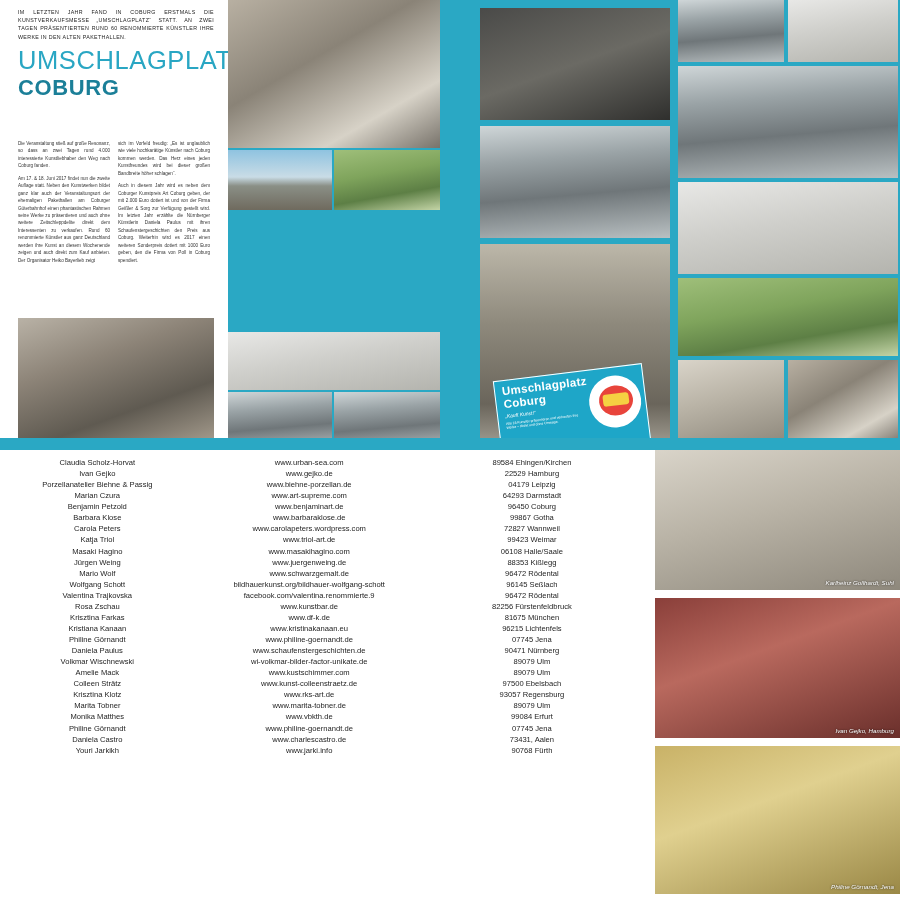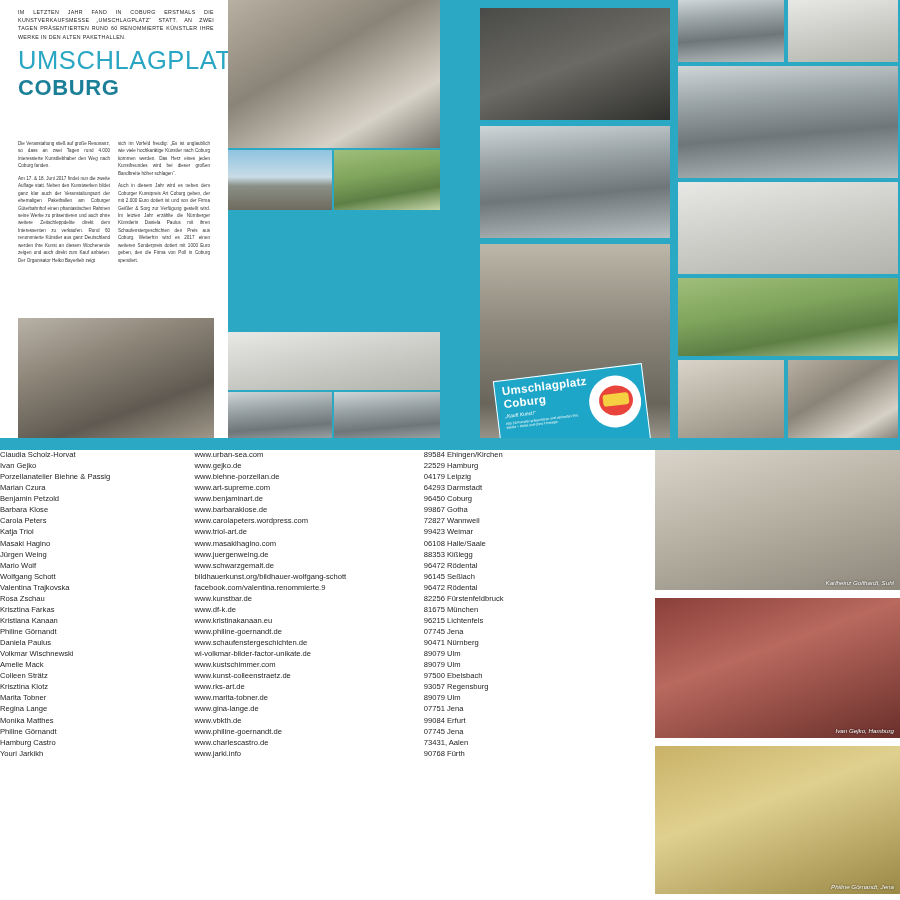--- a/index.html
+++ b/index.html
@@ -26,21 +26,21 @@
   .bodycol{position:absolute;font-size:4.6px;line-height:1.62;color:#333;text-align:justify;}
   #body1{left:18px;top:140px;width:92px;}
   #body2{left:118px;top:140px;width:92px;}
   #body1 p,#body2 p{margin:0 0 5px 0;}
   
   .ph{position:absolute;background-size:cover;background-position:center;overflow:hidden;}
   
   #lower{position:absolute;left:0;top:450px;width:900px;height:450px;background:#ffffff;}
   #listbg{position:absolute;left:0;top:0;width:640px;height:450px;background:#ffffff;}
   #listing{position:absolute;left:0;top:0;width:640px;height:450px;}
-  table.lst{border-collapse:collapse;width:640px;margin-top:0;}
+  table.lst{border-collapse:collapse;width:640px;margin-top:8px;text-align:center;}
   table.lst td{
     font-size:7.6px;line-height:1.34;color:#1d1d1d;padding:0 0 0.9px 0;
     white-space:nowrap;vertical-align:top;
   }
   td.c1{width:180px;padding-left:48px;}
   td.c2{width:212px;}
   td.c3{width:200px;}
   
   #artcol{position:absolute;left:655px;top:0;width:245px;height:450px;}
   .artbox{position:absolute;left:0;width:245px;overflow:hidden;}
@@ -247,36 +247,31 @@
             <td class="c1">Krisztina Klotz</td>
             <td class="c2">www.rks-art.de</td>
             <td class="c3">93057 Regensburg</td>
           </tr>
           <tr>
             <td class="c1">Marita Tobner</td>
             <td class="c2">www.marita-tobner.de</td>
             <td class="c3">89079 Ulm</td>
           </tr>
           <tr>
-            <td class="c1">Regina Lange</td>
-            <td class="c2">www.gina-lange.de</td>
-            <td class="c3">07751 Jena</td>
-          </tr>
-          <tr>
             <td class="c1">Monika Matthes</td>
             <td class="c2">www.vbkth.de</td>
             <td class="c3">99084 Erfurt</td>
           </tr>
           <tr>
             <td class="c1">Philine Görnandt</td>
             <td class="c2">www.philine-goernandt.de</td>
             <td class="c3">07745 Jena</td>
           </tr>
           <tr>
-            <td class="c1">Hamburg Castro</td>
+            <td class="c1">Daniela Castro</td>
             <td class="c2">www.charlescastro.de</td>
             <td class="c3">73431, Aalen</td>
           </tr>
           <tr>
             <td class="c1">Youri Jarkikh</td>
             <td class="c2">www.jarki.info</td>
             <td class="c3">90768 Fürth</td>
           </tr>
         </tbody>
     </table>

